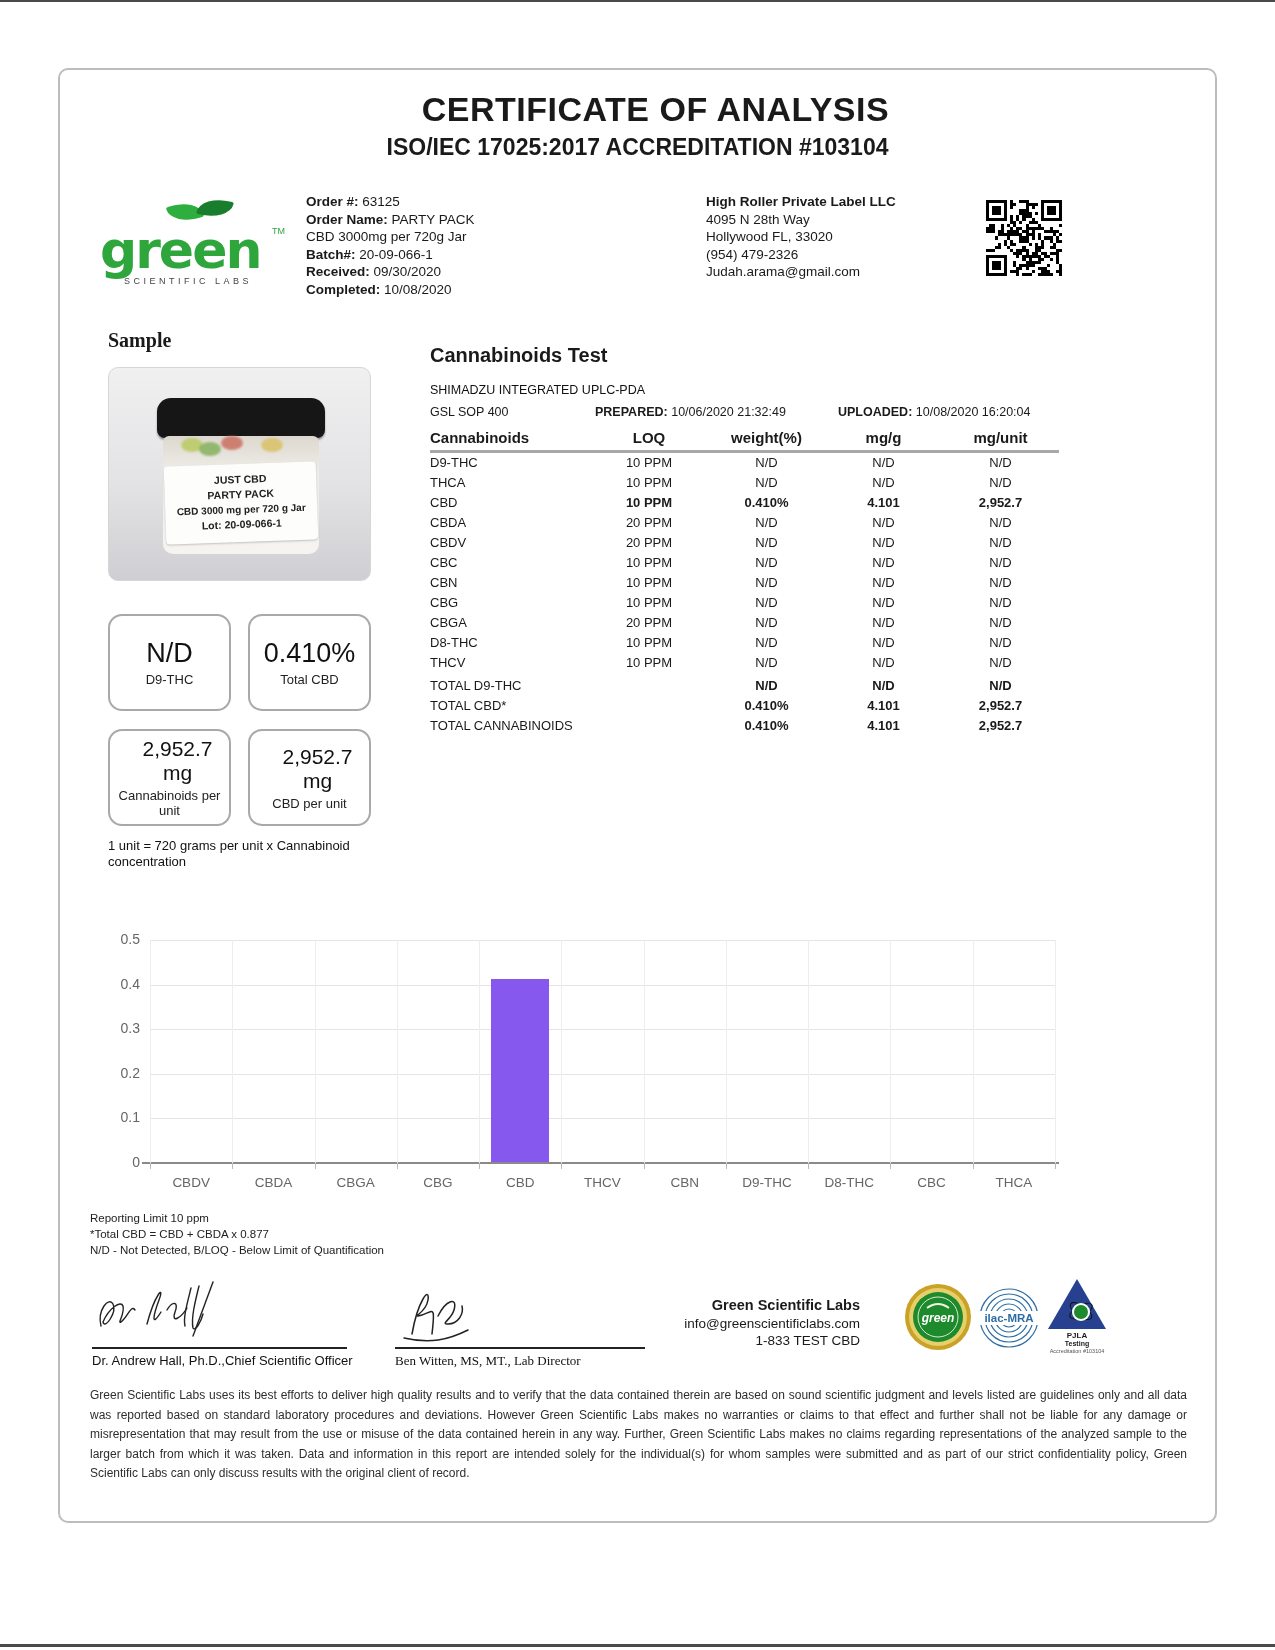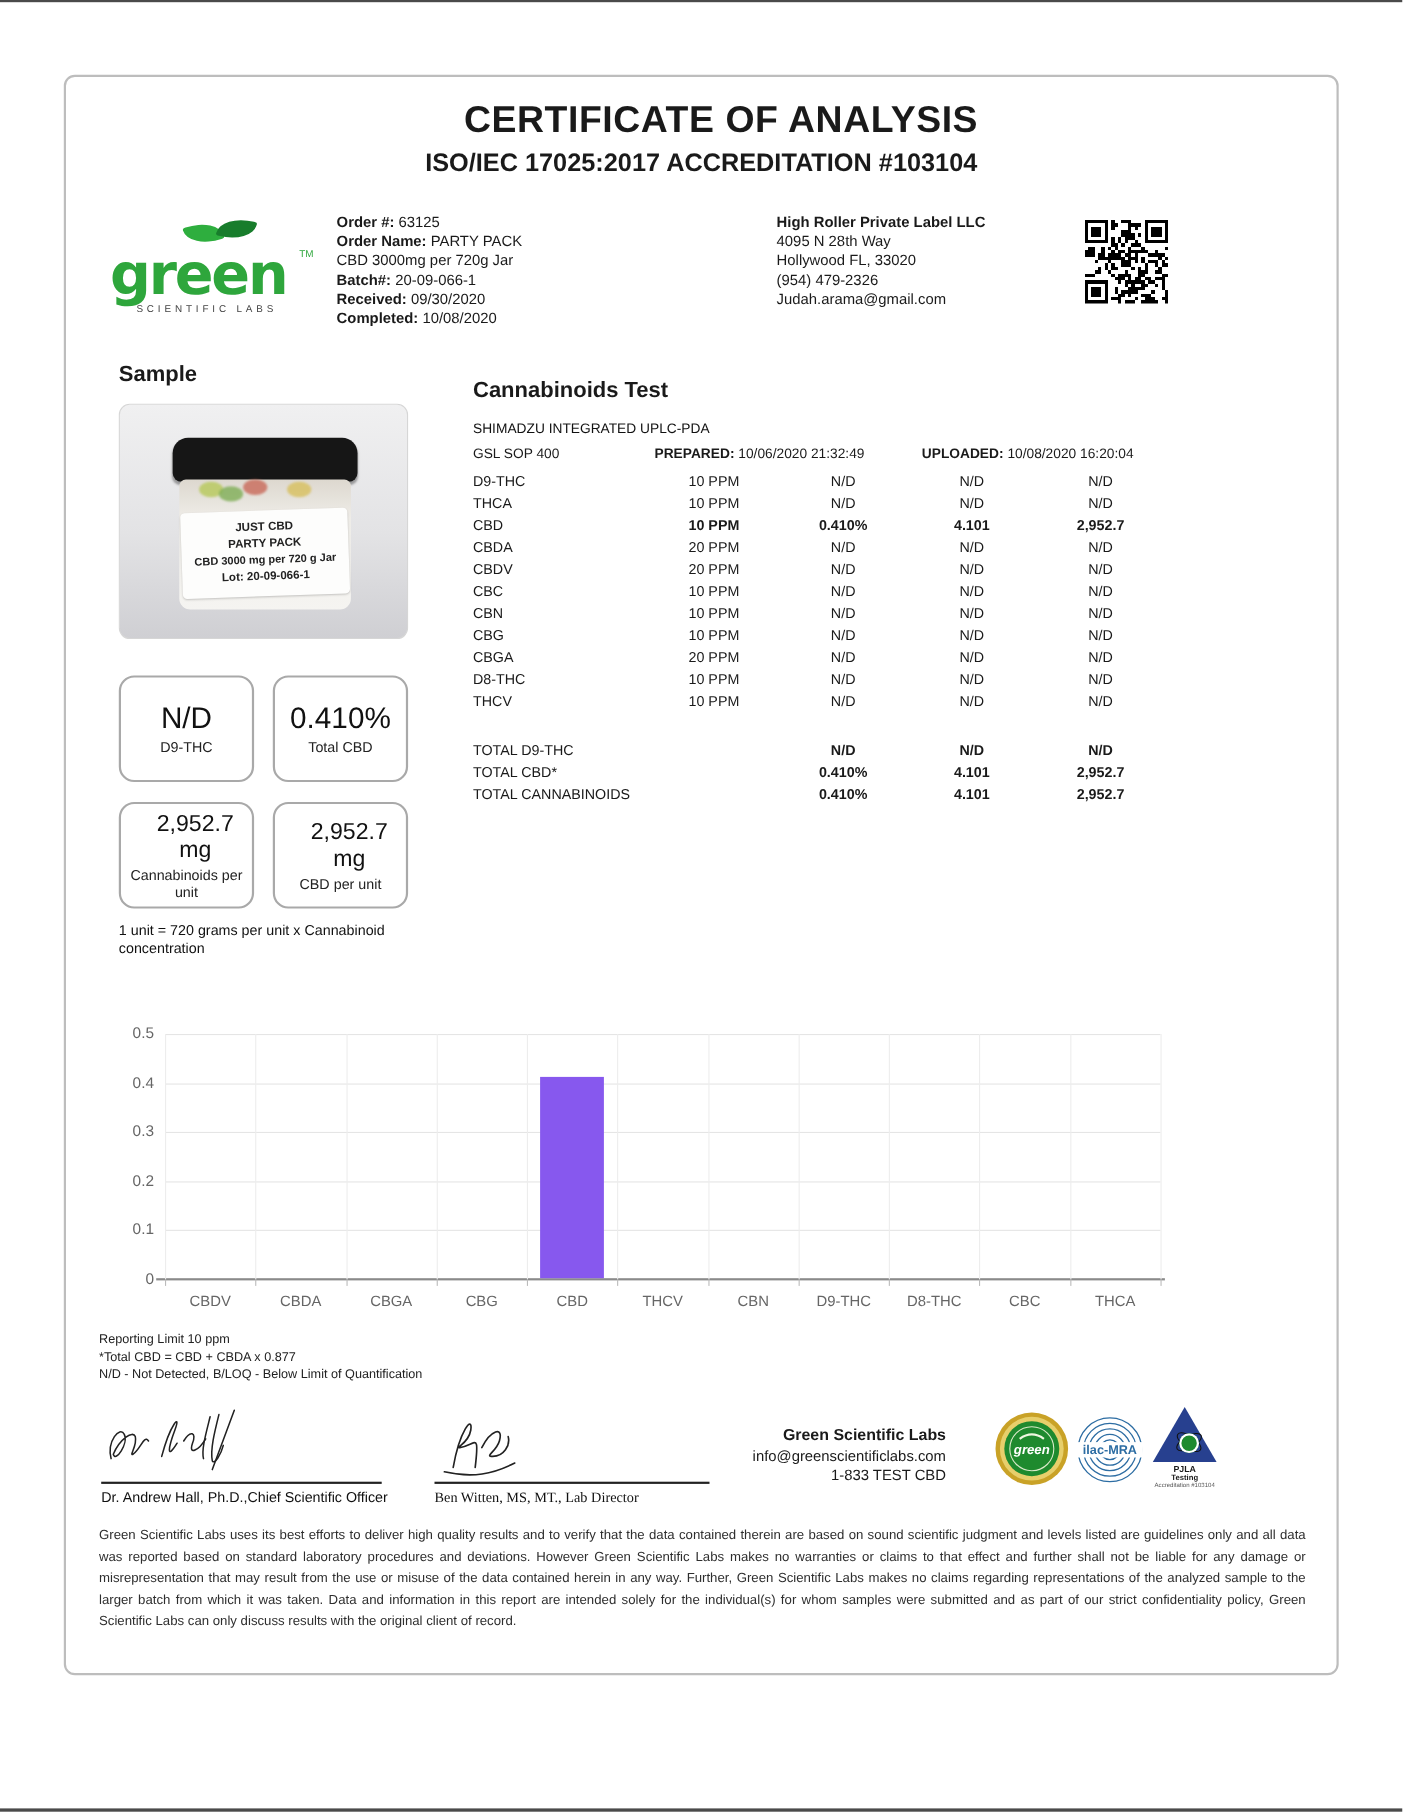--- a/index.html
+++ b/index.html
@@ -24,21 +24,21 @@
   .logo .tm { position:absolute; left:172px; top:28px; font-size:9px; color:#2ea63c; font-weight:normal; }
   .logo .sub { position:absolute; left:4px; top:78px; width:168px; text-align:center; font-size:9px; letter-spacing:3.5px; color:#444; }
 
   .order-block { left:306px; top:193px; font-size:13.5px; line-height:17.5px; }
   .client-block { left:706px; top:193px; font-size:13.5px; line-height:17.5px; }
   .b { font-weight:bold; }
 
   .qr { left:986px; top:200px; width:76px; height:76px; }
 
   .section-h { font-size:20px; font-weight:bold; }
-  .sample-h { left:108px; top:329px; }
+  .sample-h { left:108px; top:329px;font-family:Liberation Serif, serif; }
 
   .jar-photo { left:108px; top:367px; width:263px; height:214px; border-radius:10px; background:linear-gradient(180deg,#f0f0f1 0%,#e3e3e5 55%,#cfcfd3 100%); border:1px solid #d6d6d6; overflow:hidden; }
   .jar { position:absolute; left:46px; top:30px; width:172px; height:160px; }
   .jar .lid { position:absolute; left:2px; top:0; width:168px; height:40px; background:#161616; border-radius:14px 14px 8px 8px; box-shadow:0 2px 2px rgba(0,0,0,.35); }
   .jar .body { position:absolute; left:8px; top:38px; width:156px; height:118px; background:linear-gradient(180deg,#ddd8cf 0%, #efede8 30%, #f5f4f1 100%); border-radius:6px 6px 10px 10px; }
   .gummy { position:absolute; width:22px; height:14px; border-radius:50%; filter:blur(1px); opacity:.8; }
   .jar .label { position:absolute; left:2px; top:28px; width:152px; height:78px; background:#fdfdfc; border-radius:4px; transform:rotate(-2deg); box-shadow:0 1px 2px rgba(0,0,0,.2); text-align:center; padding-top:8px; }
   .jar .label div { font-size:10.5px; font-weight:bold; line-height:15px; color:#222; }
   .jar .label div:nth-child(3) { font-size:10px; }
 
@@ -56,21 +56,21 @@
   .meta-row { left:430px; top:405px; width:640px; font-size:12.5px; }
   .meta-row .sop { position:absolute; left:0; top:0; }
   .meta-row .prep { position:absolute; left:165px; top:0; }
   .meta-row .upl { position:absolute; left:408px; top:0; }
 
   .ctable { left:430px; top:428px; width:629px; font-size:13px; }
   .trow, .thead-row { display:grid; grid-template-columns:160px 118px 117px 117px 117px; line-height:20px; }
   .thead-row { font-size:15px; font-weight:bold; border-bottom:3px solid #a8a8a8; padding-bottom:2px; }
   .thead-row .c, .trow .c { text-align:center; }
   .trow.bold-vals .c { font-weight:bold; }
-  .totals { margin-top:24px; }
+  .totals { margin-top:3px; }
   .trow.total .c { font-weight:bold; }
 
   
   .chart { left:0; top:898px; width:1275px; height:300px; }
   .legend { position:absolute; left:150px; top:2px; width:905px; display:flex; justify-content:center; align-items:center; gap:14px; }
   .legend .swatch { width:48px; height:16px; background:#f4587c; }
   .legend .ltext { font-size:14px; color:#777; }
   .plot { position:absolute; left:150px; top:42px; width:905px; height:223px; }
   .plot .axis { position:absolute; left:-8px; right:-4px; bottom:-1px; height:2px; background:#8a8a8a; }
   .hline { position:absolute; left:0; width:100%; height:1px; background:#e5e5e5; }
@@ -402,20 +402,27 @@
 
 <div class="abs section-h test-h">Cannabinoids Test</div>
 <div class="abs instrument">SHIMADZU INTEGRATED UPLC-PDA</div>
 <div class="abs meta-row">
   <span class="sop">GSL SOP 400</span>
   <span class="prep"><span class="b">PREPARED:</span> <span>10/06/2020 21:32:49</span></span>
   <span class="upl"><span class="b">UPLOADED:</span> <span>10/08/2020 16:20:04</span></span>
 </div>
 
 <div class="abs ctable">
+  <div class="thead-row">
+    <span>Cannabinoids</span>
+    <span class="c">LOQ</span>
+    <span class="c">weight(%)</span>
+    <span class="c">mg/g</span>
+    <span class="c">mg/unit</span>
+  </div>
   <div>
       <div class="trow">
         <span>D9-THC</span>
         <span class="c">10 PPM</span>
         <span class="c">N/D</span>
         <span class="c">N/D</span>
         <span class="c">N/D</span>
       </div>
       <div class="trow">
         <span>THCA</span>

